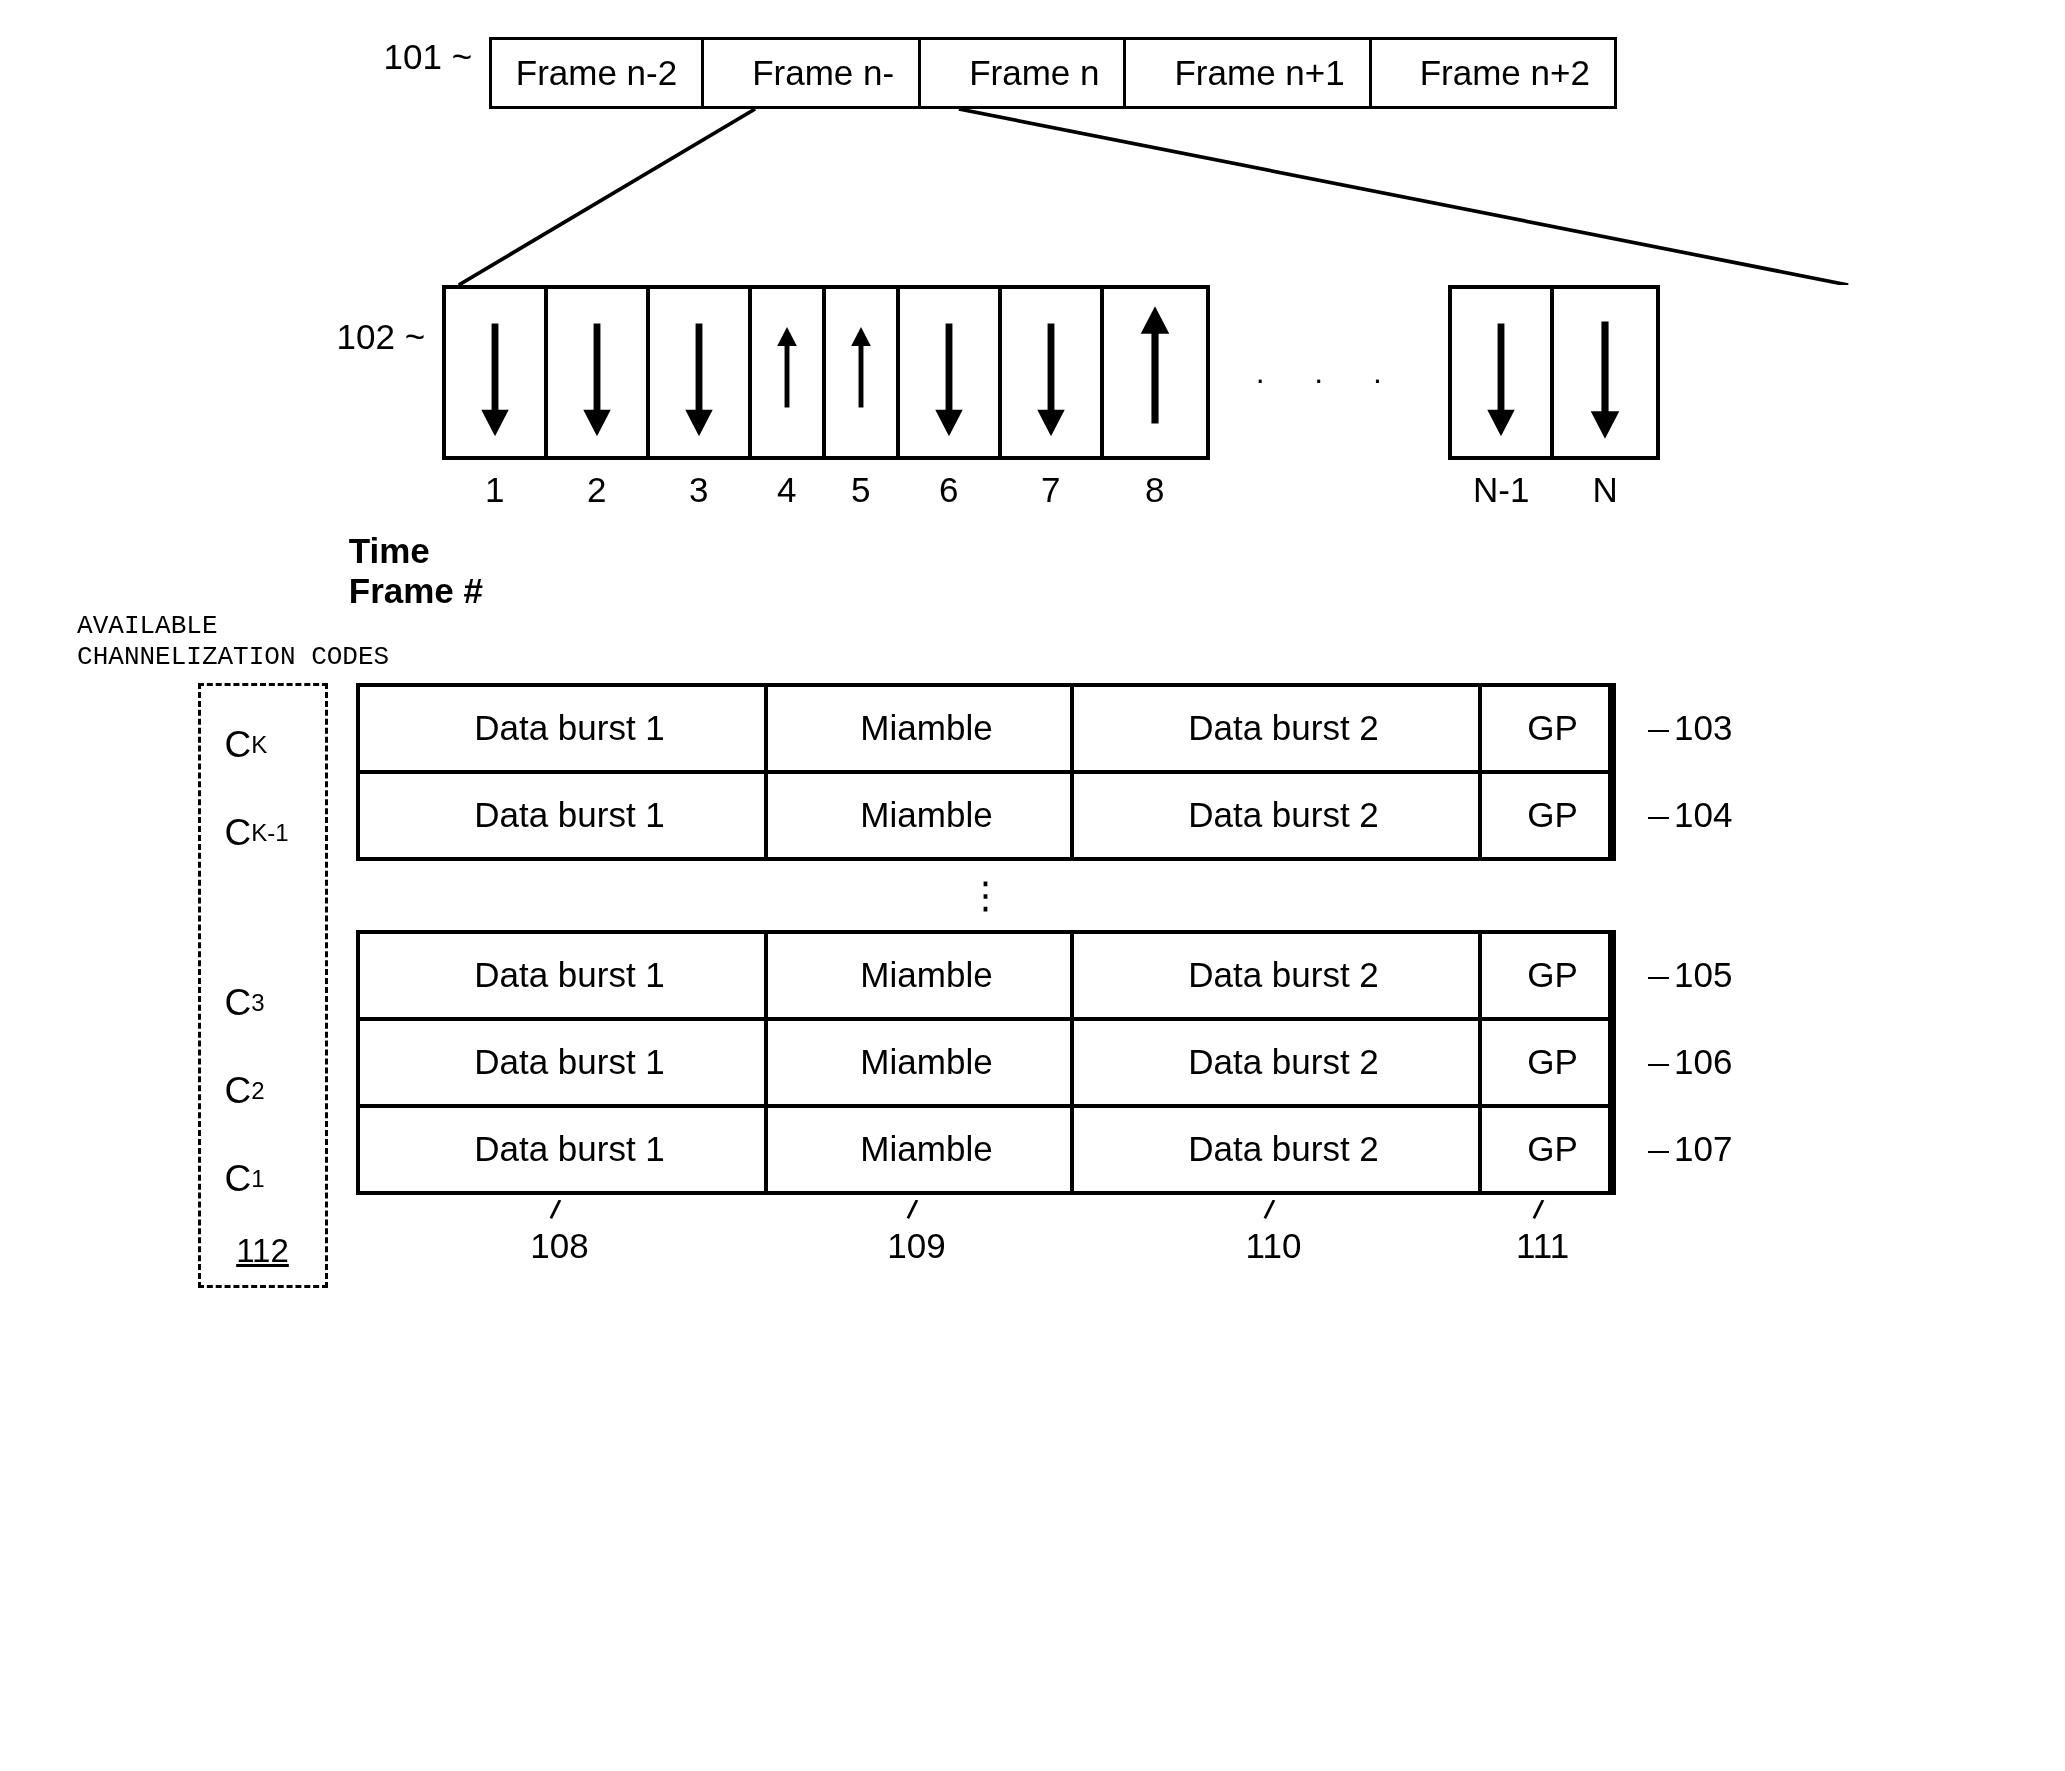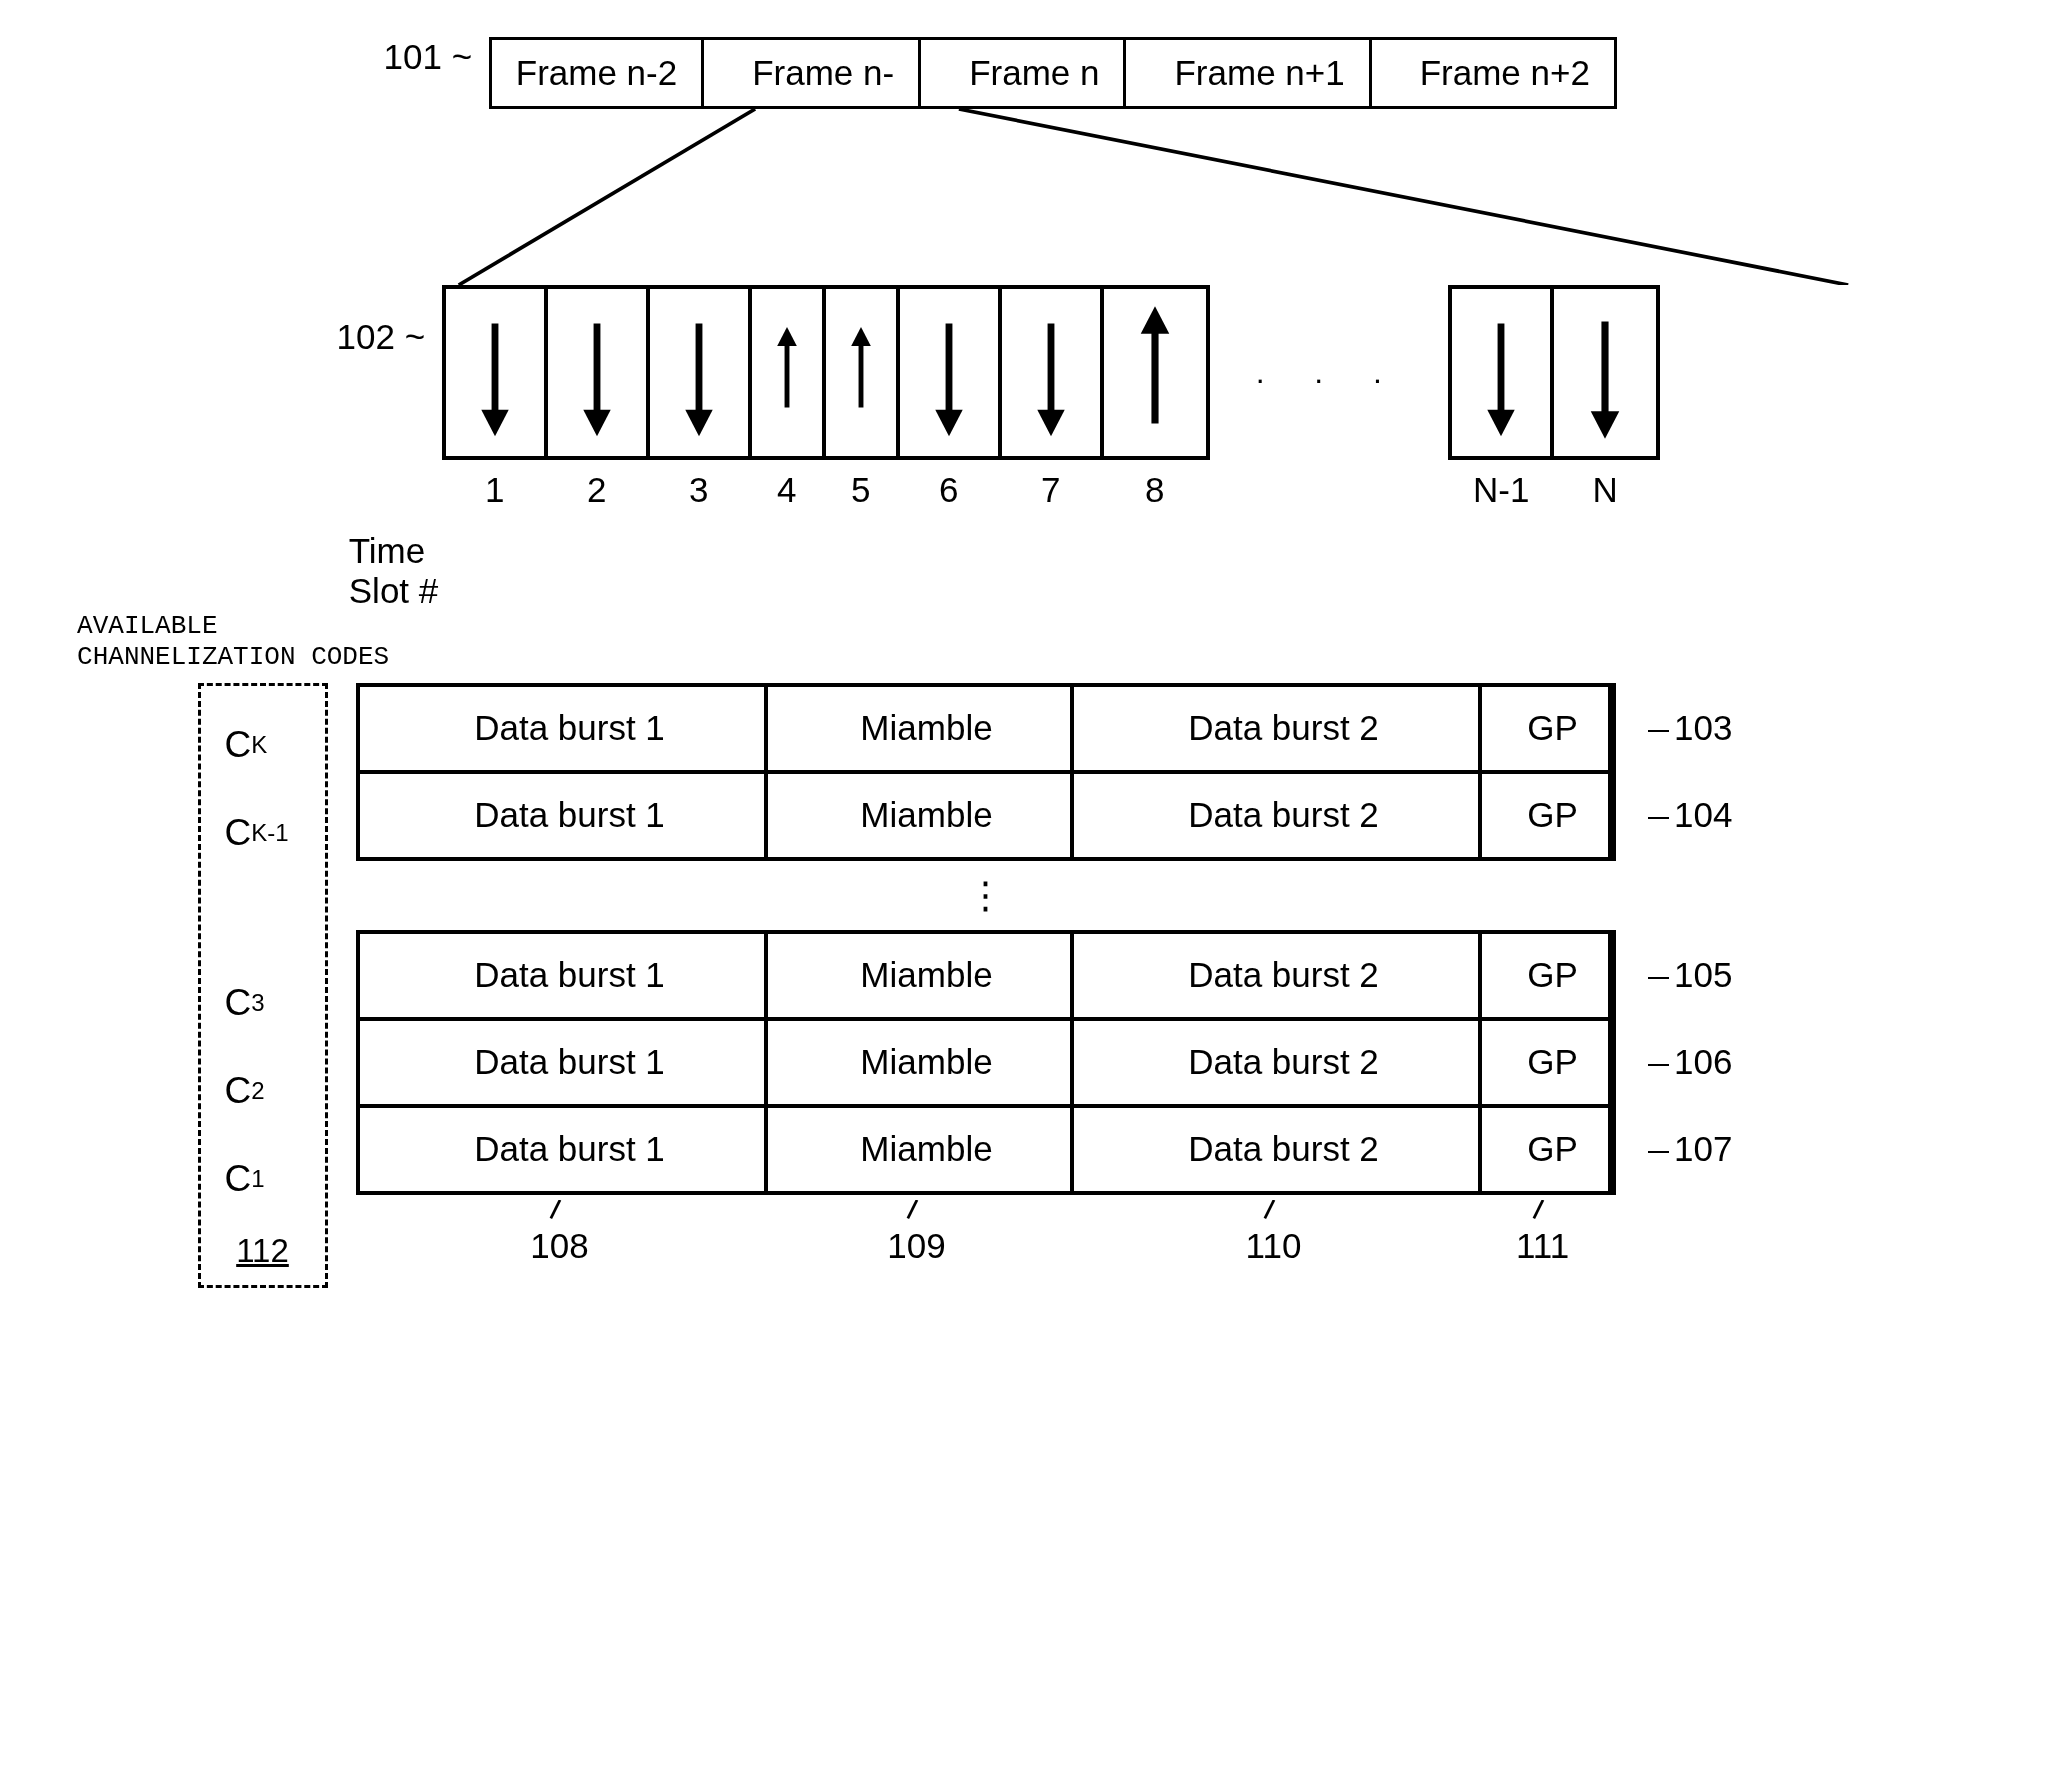--- a/index.html
+++ b/index.html
@@ -56,20 +56,21 @@
     font-size: 35px;
     align-self: flex-start;
     margin-top: 32px;
   }
   .slots-col { display: flex; flex-direction: column; }
   .slots-label {
     font-size: 35px;
     margin-top: 15px;
     align-self: flex-start;
     margin-left: -93px;
+    font-weight: bold;
   }
   .slots-row {
     display: flex;
     align-items: center;
     gap: 46px;
   }
   .slots-group {
     display: flex;
     border: 4.6px solid #000;
   }
@@ -300,21 +301,21 @@
               </svg>
             <span class="slot-num">N</span>
           </div>
         </div>
       </div>
 
       <div class="slots-numbers"></div>
 
       <div class="slots-label">
         <span>Time</span><br>
-        <span>Slot #</span>
+        <span>Frame #</span>
       </div>
     </div>
   </div>
 
   <div class="codes-title">
     <span>AVAILABLE</span><br>
     <span>CHANNELIZATION CODES</span>
   </div>
 
   <div class="codes-area">

